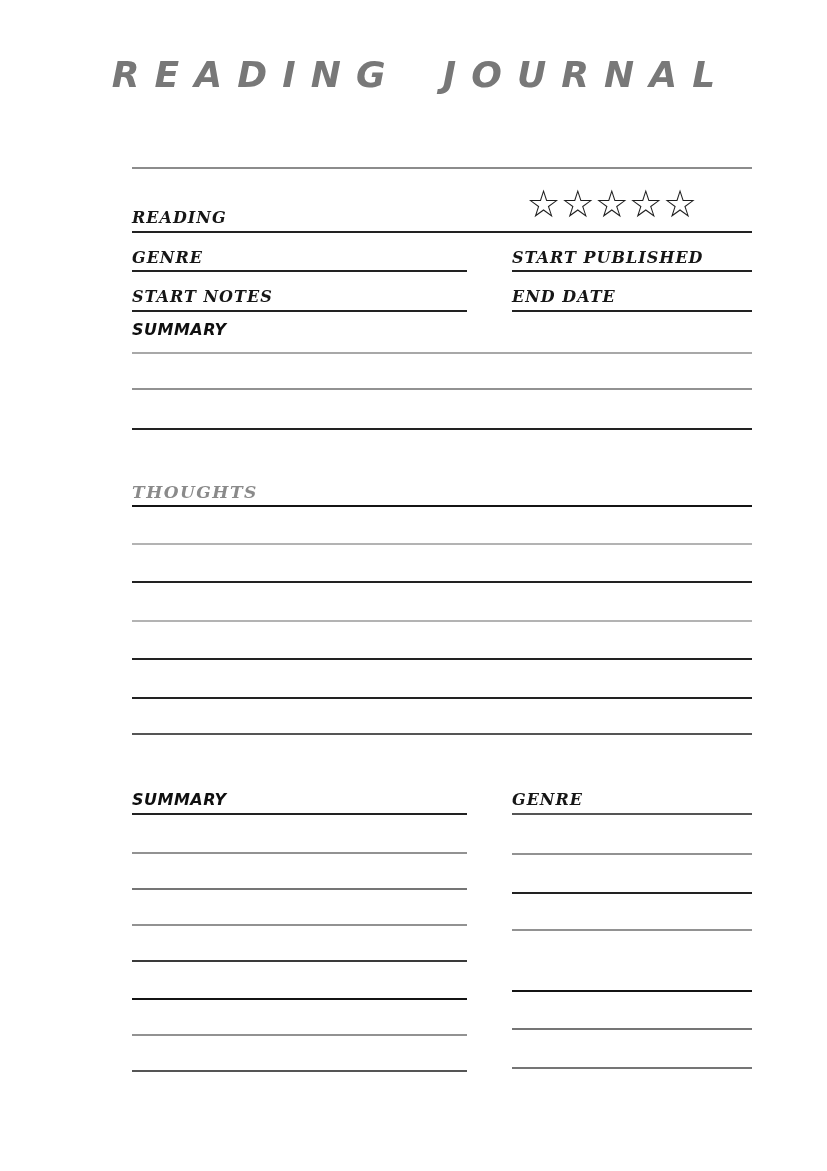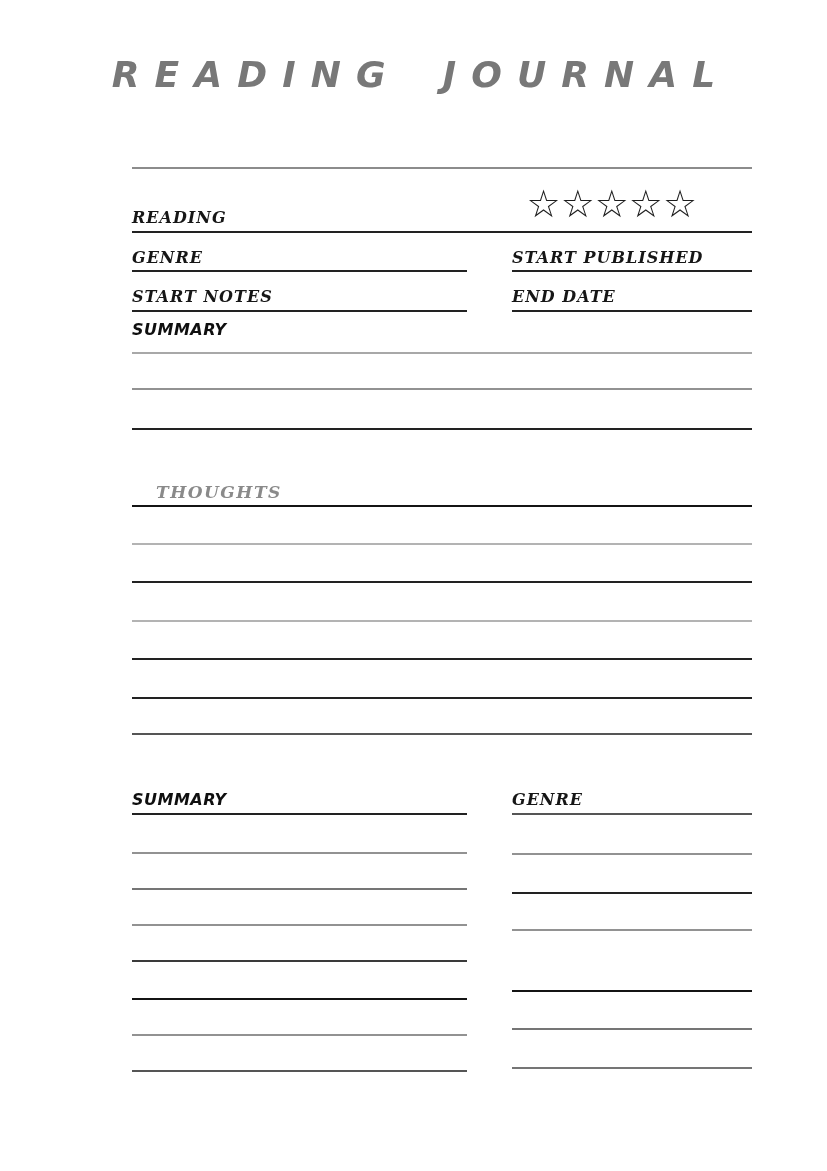--- a/index.html
+++ b/index.html
@@ -71,21 +71,20 @@
     letter-spacing: 0.5px;
     color: #0f0f0f;
   }
   .lbl-thoughts {
     font-family: "DejaVu Serif", serif;
     font-weight: bold;
     font-style: italic;
     font-size: 17px;
     letter-spacing: 1.5px;
     color: #8a8a8a;
-    margin-left: 24px;
   }
 
   
   .stars {
     position: absolute;
     top: 185px;
     right: 55px;
     display: flex;
     align-items: flex-start;
     line-height: 1;

